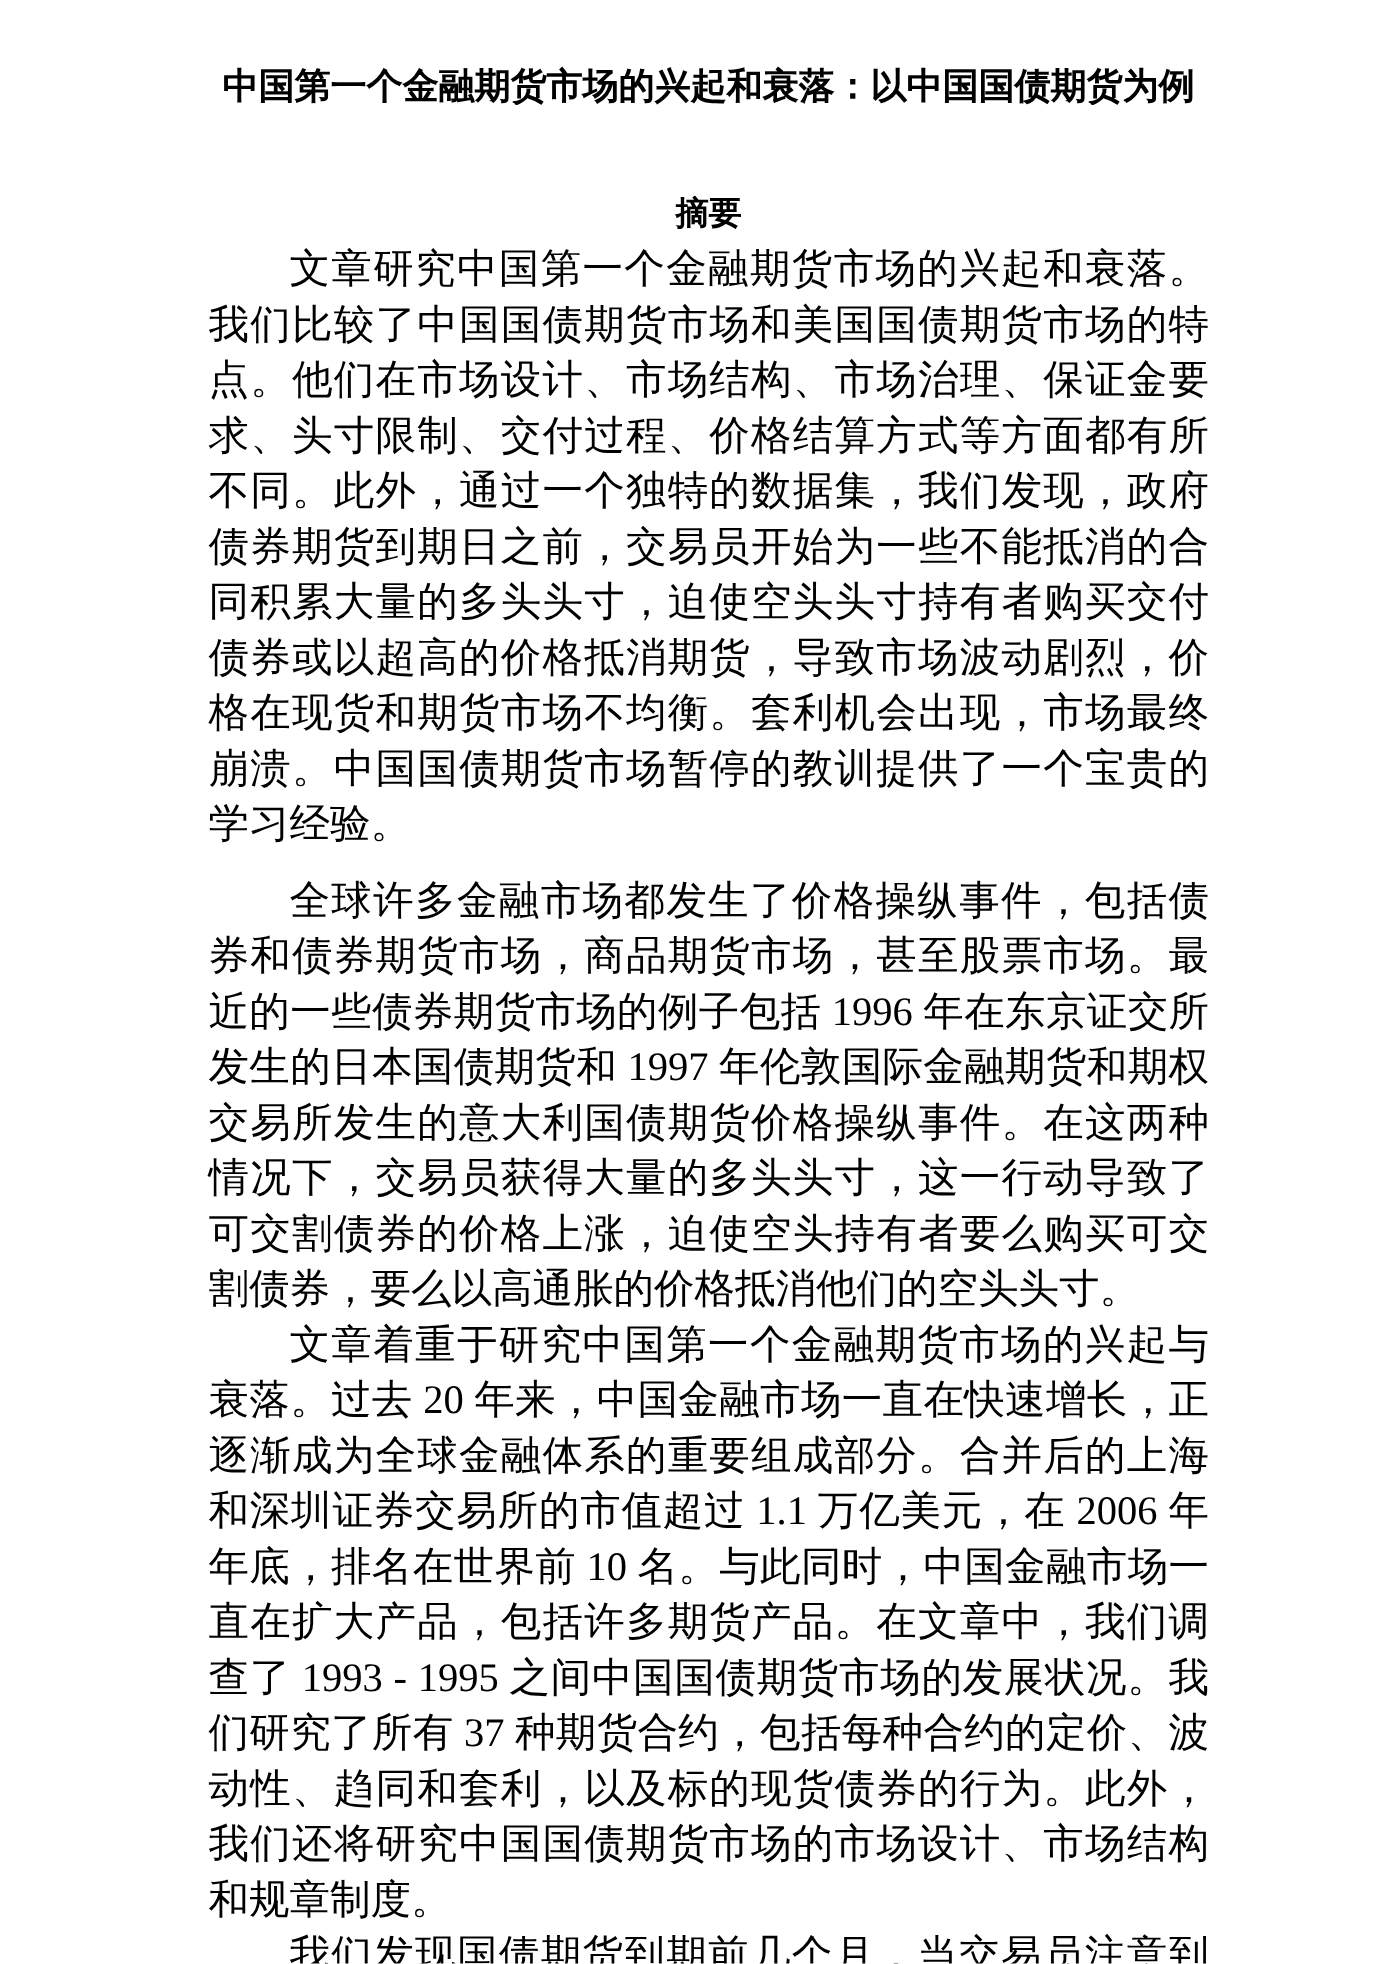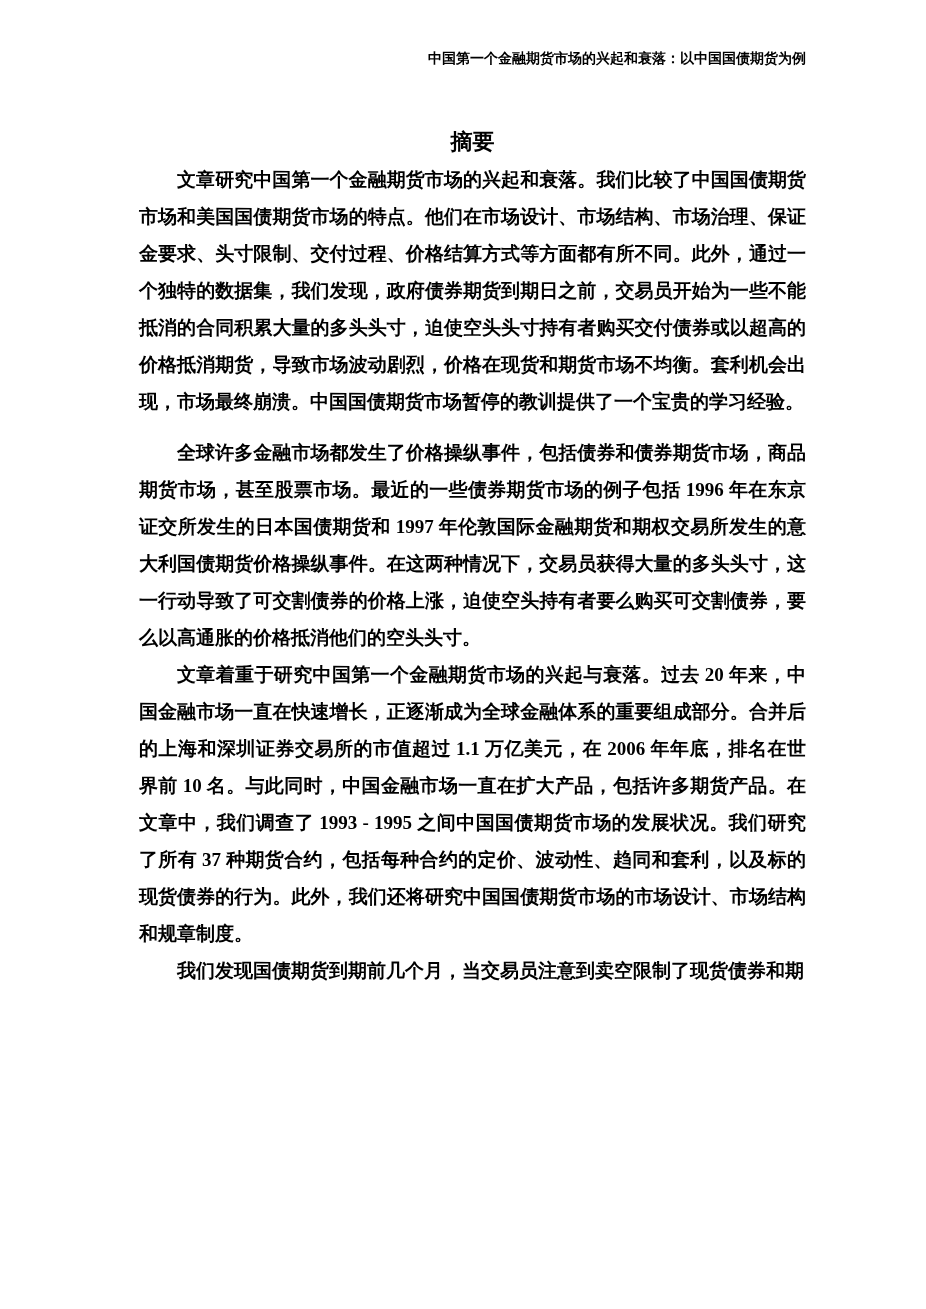--- a/index.html
+++ b/index.html
@@ -26,42 +26,41 @@
     font-weight: bold;
     font-size: 25px;
     line-height: 32px;
     text-align: center;
     letter-spacing: 1px;
   }
   .doc-title {
     margin: 42px 0 0 0;
     font-family: "Liberation Sans", "DejaVu Sans", sans-serif;
     font-weight: bold;
-    font-size: 14px;
+    font-size: 24px;
     line-height: 32px;
-    text-align: right;
+    text-align: center;
   }
   .section-heading {
     font-family: Liberation Sans, sans-serif;
     font-weight: bold;
     font-size: 22px;
     line-height: 30px;
     text-align: center;
   }
   .abstract-heading { margin: 53px 0 0 0; }
   .intro-heading   { margin: 2px 0 0 0; }
   .body-par {
     margin: 0;
     font-family: "Liberation Serif", "DejaVu Serif", serif;
-    font-size: 19px;
+    font-size: 27px;
     line-height: 37px;
     text-align: justify;
     text-justify: inter-character;
     text-indent: 2em;
-    font-weight: bold;
   }
   .abstract-par { margin-top: 4px; }
   .intro-p1 { margin-top: 14px; }
   .keywords-line {
     margin: 0;
     font-family: "Liberation Serif", "DejaVu Serif", serif;
     font-size: 21px;
     line-height: 37px;
     text-align: left;
     text-indent: 0;

